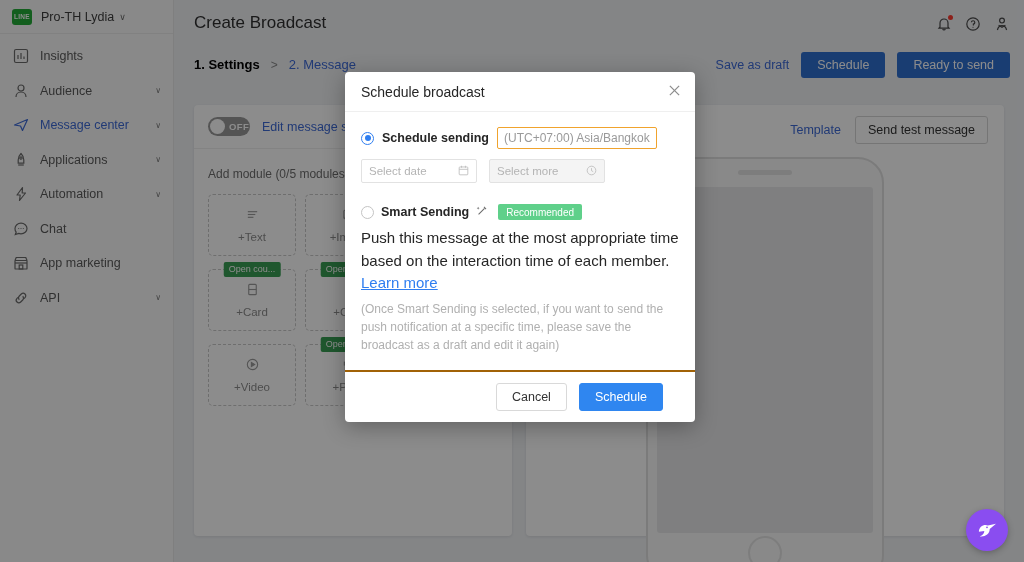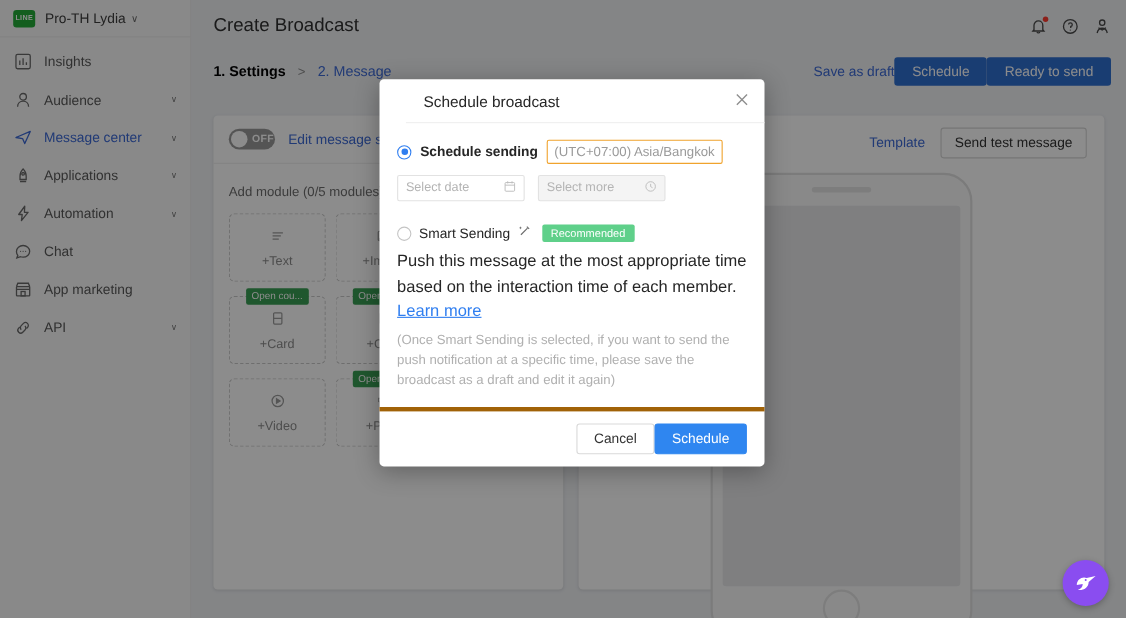--- a/index.html
+++ b/index.html
@@ -82,21 +82,21 @@
 
   #steprow { position: relative; height: 36px; }
   #steps { position: absolute; left: 20px; top: 7px;
            display: flex; align-items: center; gap: 11px; font-size: 13px; }
   .step { color: #000000; font-weight: bold; cursor: pointer; }
   .step.next { color: #3d6ad6; font-weight: normal; }
   .step-sep { color: #8a8a8a; font-size: 12px; }
 
   #header-actions {
     position: absolute; right: 14px; top: 2px;
-    display: flex; align-items: center; 
+    display: flex; align-items: center; gap: 12px;
   }
   .link-btn { color: #3d6ad6; font-size: 12.5px; cursor: pointer; }
   .pri-btn {
     background: #2f6fd0; color: #fff; font-size: 12.5px;
     padding: 6px 16px; border-radius: 3px; border: none; cursor: pointer;
   }
 
   
   #content { position: absolute; left: 0; right: 0; top: 86px; bottom: 0; }
 
@@ -177,21 +177,21 @@
 
   
   #modal {
     position: absolute; left: 345px; top: 72px;
     width: 350px; background: #fff; border-radius: 4px;
     box-shadow: 0 5px 22px rgba(0,0,0,.3);
     z-index: 100;
   }
   #modal-head {
     height: 40px; display: flex; align-items: center;
-    padding: 0 16px; border-bottom: 1px solid #efefef; position: relative; margin-left: 24px;
+    padding: 0 16px; border-bottom: 1px solid #efefef; position: relative;
   }
   #modal-title { font-size: 14px; color: #262626; }
   #modal-close {
     position: absolute; right: 13px; top: 12px;
     width: 16px; height: 16px; cursor: pointer; color: #8c8c8c;
     font-size: 15px; line-height: 16px; text-align: center;
   }
   #modal-body { padding: 15px 16px 16px 16px; }
 
   .radio-row { display: flex; align-items: center; gap: 8px; }
@@ -217,36 +217,36 @@
     width: 116px; height: 24px; border: 1px solid #e2e2e2; border-radius: 2px;
     display: flex; align-items: center; padding: 0 7px;
     font-size: 11.5px; color: #b4b4b4; cursor: pointer; background: #fff;
   }
   .df.disabled { background: #f4f4f4; cursor: not-allowed; }
   .df .dtxt { flex: 1; }
   .df .dic { color: #bdbdbd; }
 
   #smart-block { margin-top: 20px; }
   .smart-head { display: flex; align-items: center; gap: 7px; }
-  .smart-label { font-size: 12.5px; color: #262626; font-weight: normal; }
+  .smart-label { font-size: 12.5px; color: #262626; font-weight: bold; }
   .wand { color: #6a6a6a; }
   .recommended {
     background: #5fd08a; color: #fff; font-size: 10px;
     padding: 2.5px 8px; border-radius: 2px; margin-left: 3px;
   }
   #smart-desc {
     margin-top: 6px; font-size: 15px; color: #262626; line-height: 1.5;
   }
   #learn-more { color: #2f7ef0; text-decoration: underline; cursor: pointer; }
   #smart-note {
     margin-top: 5px; font-size: 12px; color: #b0b0b0; line-height: 1.5;
   }
   #modal-foot {
-    border-top: 4px solid #a16207; padding: 11px 16px;
-    display: flex; justify-content: flex-end; gap: 0;
+    border-top: 2px solid #a16207; padding: 11px 32px;
+    display: flex; justify-content: flex-end; gap: 12px;
   }
   .mbtn { font-size: 12.5px; padding: 6px 15px; border-radius: 3px; cursor: pointer; }
   .mbtn.cancel { background: #fff; border: 1px solid #d9d9d9; color: #333; }
   .mbtn.primary { background: #2f86f0; border: 1px solid #2f86f0; color: #fff; }
 </style>
 </head>
 <body>
 
 <div id="app">
 

